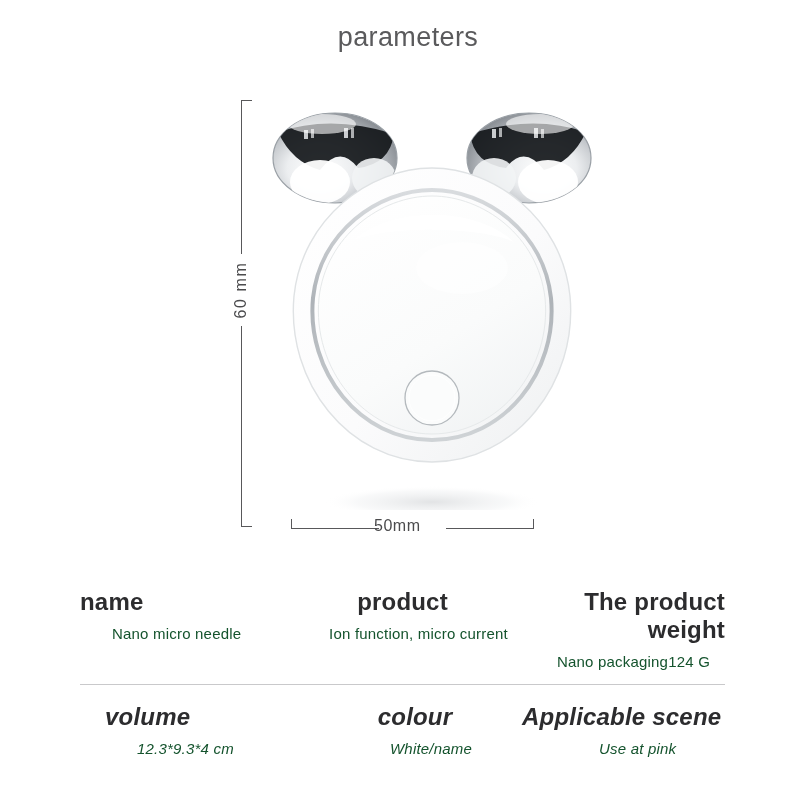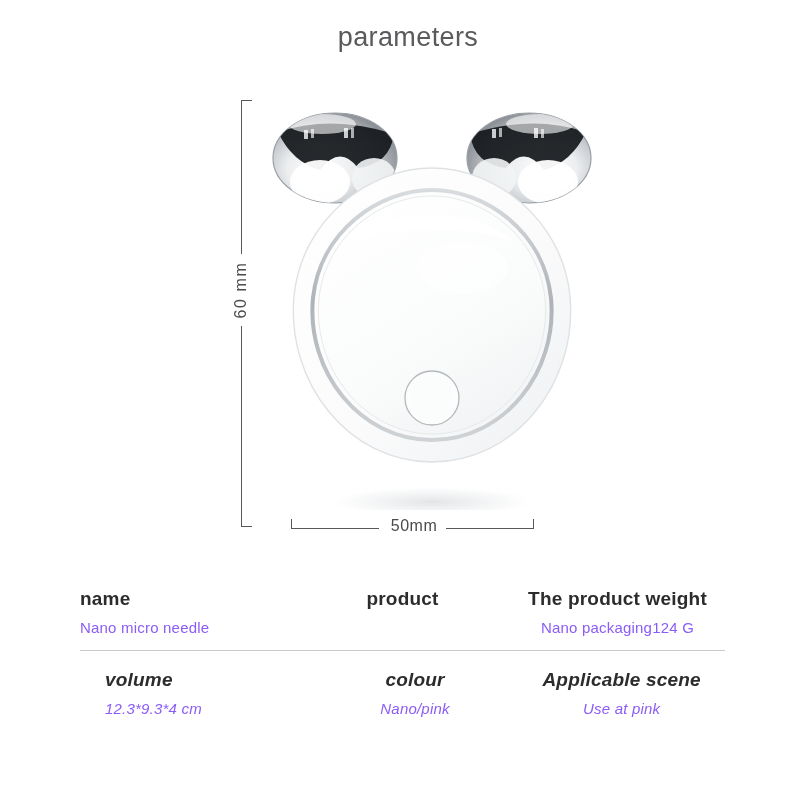--- a/index.html
+++ b/index.html
@@ -104,21 +104,21 @@
     height: 10px;
     background: #58585a;
   }
   .dim-horz .cap-l { left: 1px; }
   .dim-horz .cap-r { left: 243px; }
   .dim-horz .hlabel {
     position: absolute;
     left: 84px;
     top: 0;
     width: 80px;
-    text-align: center;
+    text-align: left;
     font-size: 16px;
     color: #4b4b4d;
     letter-spacing: 0.5px;
   }
 
   
   .device { position: absolute; left: 262px; top: 5px; width: 340px; height: 420px; }
   .device svg { display: block; }
 
   
@@ -141,31 +141,32 @@
   }
   .spec-cell {
     display: flex;
     flex-direction: column;
   }
   .cell-1 { width: 215px; align-items: flex-start;  text-align: left; }
   .cell-2 { width: 215px; align-items: center;      text-align: center; }
   .cell-3 { width: 215px; align-items: center;    text-align: right; }
 
   .spec-label {
-    font-size: 19px;
+    font-size: 24px;
     font-weight: 700;
     color: #2c2c2e;
     letter-spacing: 0.2px;
     margin-bottom: 9px;
   }
   .spec-value {
     font-size: 15px;
     font-weight: 400;
-    color: #8b5cf6;
+    color: #14532d;
     letter-spacing: 0.2px;
+    margin-left: 32px;
   }
   .row2 { padding-top: 18px; font-style: italic; }
   .row2 .cell-1 { padding-left: 25px; }
   .row2 .cell-2 { padding-left: 0px; justify-content: space-between; }
 </style>
 </head>
 <body>
 
 <div class="page-title">parameters</div>
 
@@ -290,37 +291,38 @@
 
 <div class="spec-table">
 
   <div class="spec-row first">
     <div class="spec-cell cell-1">
       <div class="spec-label">name</div>
       <div class="spec-value">Nano micro needle</div>
     </div>
     <div class="spec-cell cell-2">
       <div class="spec-label">product</div>
+      <div class="spec-value">Ion function, micro current</div>
     </div>
     <div class="spec-cell cell-3">
       <div class="spec-label">The product weight</div>
       <div class="spec-value">Nano packaging124 G</div>
     </div>
   </div>
 
   <div class="divider"></div>
 
   <div class="spec-row row2">
     <div class="spec-cell cell-1">
       <div class="spec-label">volume</div>
       <div class="spec-value">12.3*9.3*4 cm</div>
     </div>
     <div class="spec-cell cell-2">
       <div class="spec-label">colour</div>
-      <div class="spec-value">Nano/pink</div>
+      <div class="spec-value">White/name</div>
     </div>
     <div class="spec-cell cell-3">
       <div class="spec-label">Applicable scene</div>
       <div class="spec-value">Use at pink</div>
     </div>
   </div>
 
 </div>
 
 </body></html>

